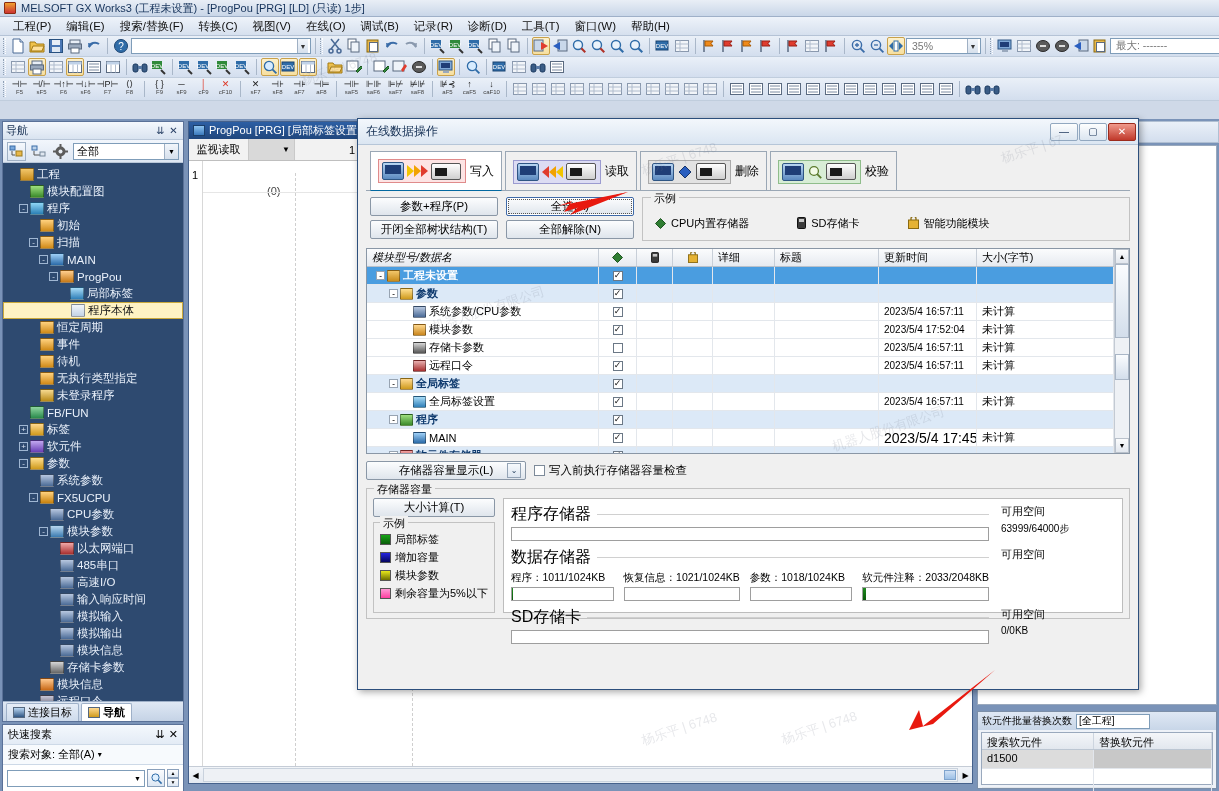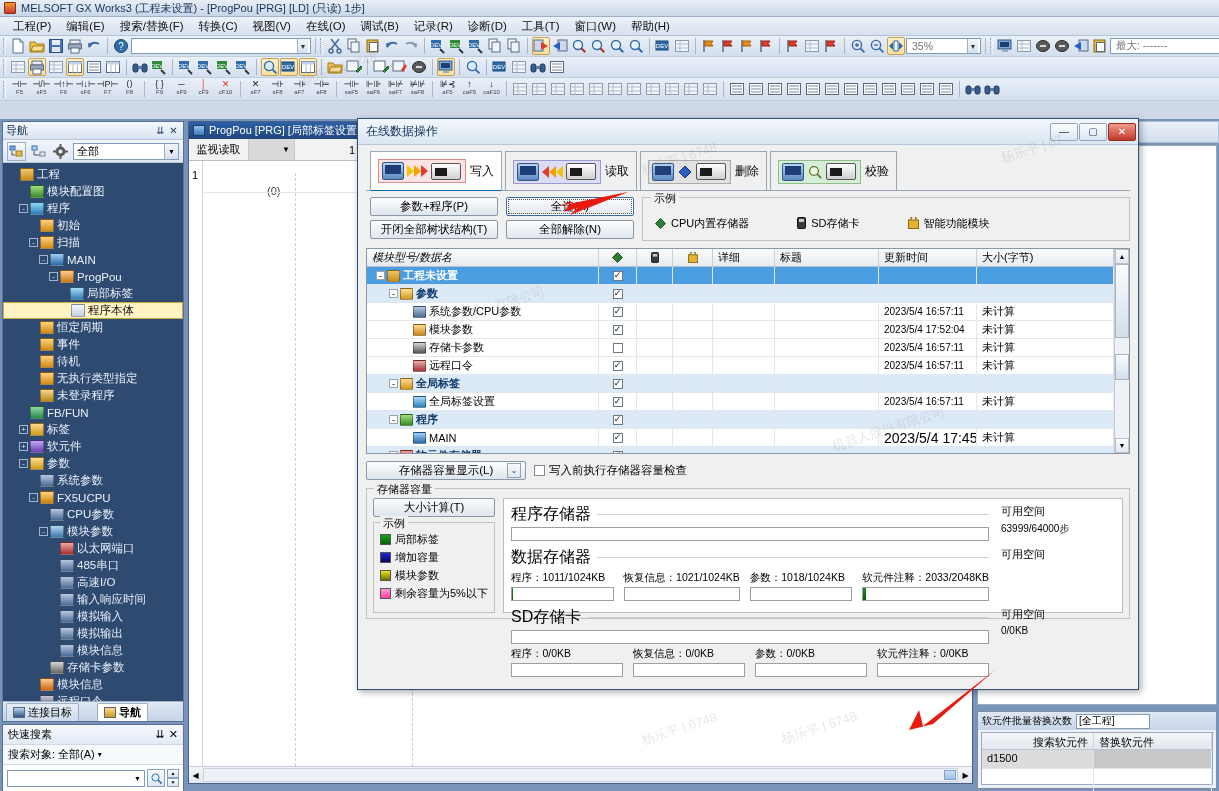--- a/index.html
+++ b/index.html
@@ -85,21 +85,21 @@
   }
   .navtools .nb{width:19px;height:19px;border:1px solid transparent;position:relative;}
   .navcombo{flex:1;height:17px;background:#fff;border:1px solid #7f9db9;display:flex;align-items:center;font-size:11px;padding-left:3px;}
   .navcombo .arw{margin-left:auto;width:14px;height:15px;background:linear-gradient(#f2f6fb,#d6e0ec);border-left:1px solid #9fb0c4;display:flex;align-items:center;justify-content:center;font-size:7px;}
   .tree{flex:1;background:#2e4a70;overflow:hidden;padding:3px 0 0 0;}
   .tnode{height:17px;display:flex;align-items:center;font-size:11.5px;color:#e9f0fa;white-space:nowrap;}
   .tnode .exp{width:9px;height:9px;border:1px solid #9fb6d2;background:#2e4a70;color:#dbe6f5;font-size:8px;line-height:7px;text-align:center;margin-right:2px;flex:none;}
   .tnode .expph{width:9px;margin-right:2px;flex:none;}
   .tnode .ico{width:14px;height:13px;margin-right:3px;flex:none;border-radius:1px;}
   .tnode.sel{background:#fff3c4;color:#141414;border:1px solid #caa93c;height:17px;}
-  .tabsrow{height:20px;background:linear-gradient(#dfe8f4,#c5d3e6);display:flex;align-items:flex-end;gap:18px;padding-left:3px;border-top:1px solid #9eb0c8;}
+  .tabsrow{height:20px;background:linear-gradient(#dfe8f4,#c5d3e6);display:flex;align-items:flex-end;gap:2px;padding-left:3px;border-top:1px solid #9eb0c8;}
   .ptab{height:18px;display:flex;align-items:center;gap:3px;padding:0 6px;font-size:11px;background:linear-gradient(#e6edf7,#cedbec);border:1px solid #9eb0c8;border-bottom:none;border-radius:2px 2px 0 0;}
   .ptab.active{background:#fff;font-weight:bold;}
 
   
   .qspanel{position:absolute;left:2px;top:605px;width:182px;height:184px;background:#eef3fa;border:1px solid #5a7198;display:flex;flex-direction:column;}
   .qsrow{height:20px;display:flex;align-items:center;padding:0 5px;font-size:11px;background:linear-gradient(#f4f8fd,#e3ebf5);border-bottom:1px solid #cdd9e7;}
   .qsbody{flex:1;background:#fff;padding:4px;}
   .qsinputwrap{display:flex;align-items:center;gap:2px;}
   .qsinput{flex:1;height:17px;background:#fff;border:1px solid #7f9db9;display:flex;align-items:center;}
   .qsinput .arw{margin-left:auto;width:13px;height:15px;display:flex;align-items:center;justify-content:center;font-size:7px;}
@@ -1117,21 +1117,21 @@
       <div class="rp-white"></div>
       <div class="devpanel">
         <div class="devhdr">
           <span style="font-size:10px;">软元件批量替换次数</span>
           <div class="devcombo">
               <span>[全工程]</span>
             </div>
         </div>
         <div class="devtable">
           <div class="devth">
-            <div style="width:112px;text-align:right;">搜索软元件</div>
+            <div style="width:112px;">搜索软元件</div>
             <div style="flex:1;">替换软元件</div>
           </div>
           <div id="devrows">
               <div class="devtr sel">
                 <div style="width:112px;">d1500</div>
                 <div style="flex:1;"></div>
               </div>
               <div class="devtr">
                 <div style="width:112px;"></div>
                 <div style="flex:1;"></div>
@@ -1560,46 +1560,20 @@
             </div>
           </div>
 
           <div style="display:flex;align-items:flex-start;gap:6px;margin-top:6px;">
             <div style="flex:1;">
               <div class="secthead">
                 <span class="lbl">SD存储卡</span>
                 <span class="ln"></span>
               </div>
               <div class="bar"></div>
-              <div class="quad" id="sdquad">
-                  <div>
-                    <div class="qlbl">程序：0/0KB</div>
-                    <div class="bar">
-                      <div class="fill" style="width:0%"></div>
-                    </div>
-                  </div>
-                  <div>
-                    <div class="qlbl">恢复信息：0/0KB</div>
-                    <div class="bar">
-                      <div class="fill" style="width:0%"></div>
-                    </div>
-                  </div>
-                  <div>
-                    <div class="qlbl">参数：0/0KB</div>
-                    <div class="bar">
-                      <div class="fill" style="width:0%"></div>
-                    </div>
-                  </div>
-                  <div>
-                    <div class="qlbl">软元件注释：0/0KB</div>
-                    <div class="bar">
-                      <div class="fill" style="width:0%"></div>
-                    </div>
-                  </div>
-                </div>
             </div>
             <div class="avail">
               <div>可用空间</div>
               <div style="font-size:10px;margin-top:3px;">0/0KB</div>
             </div>
           </div>
         </div>
       </div>
 
     </div>

